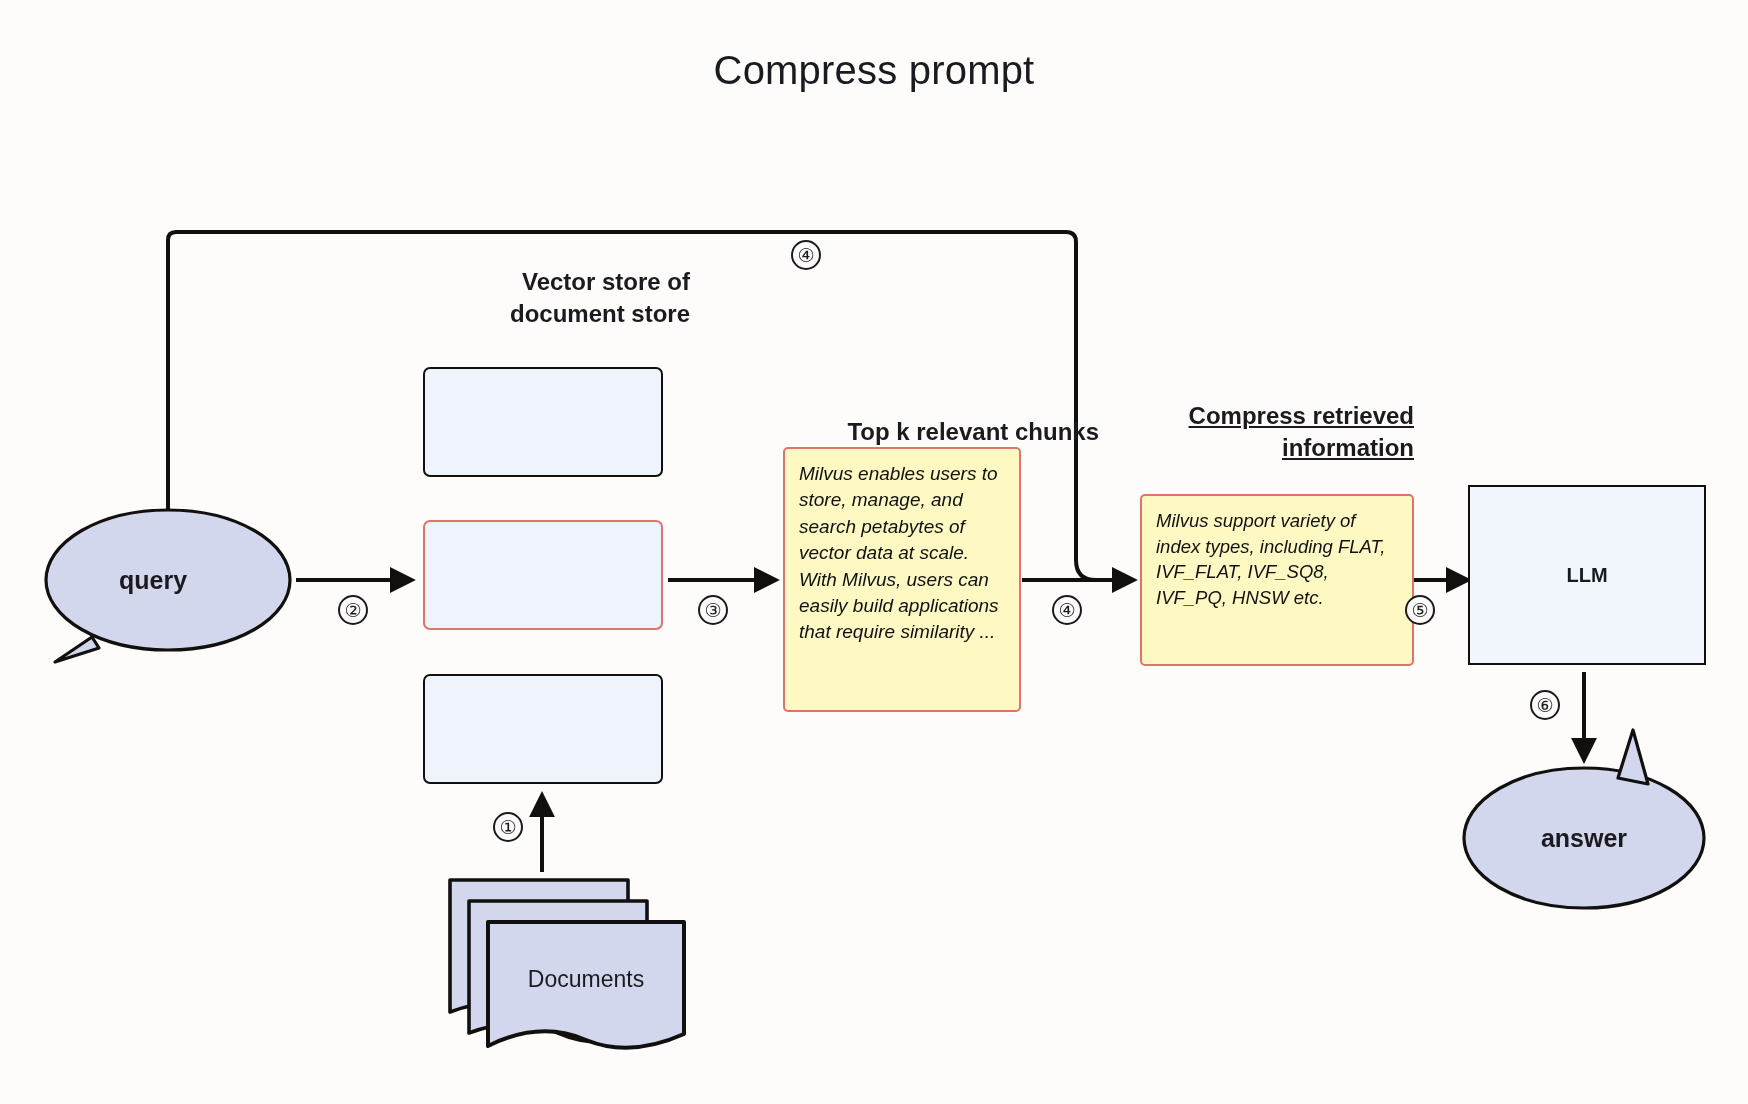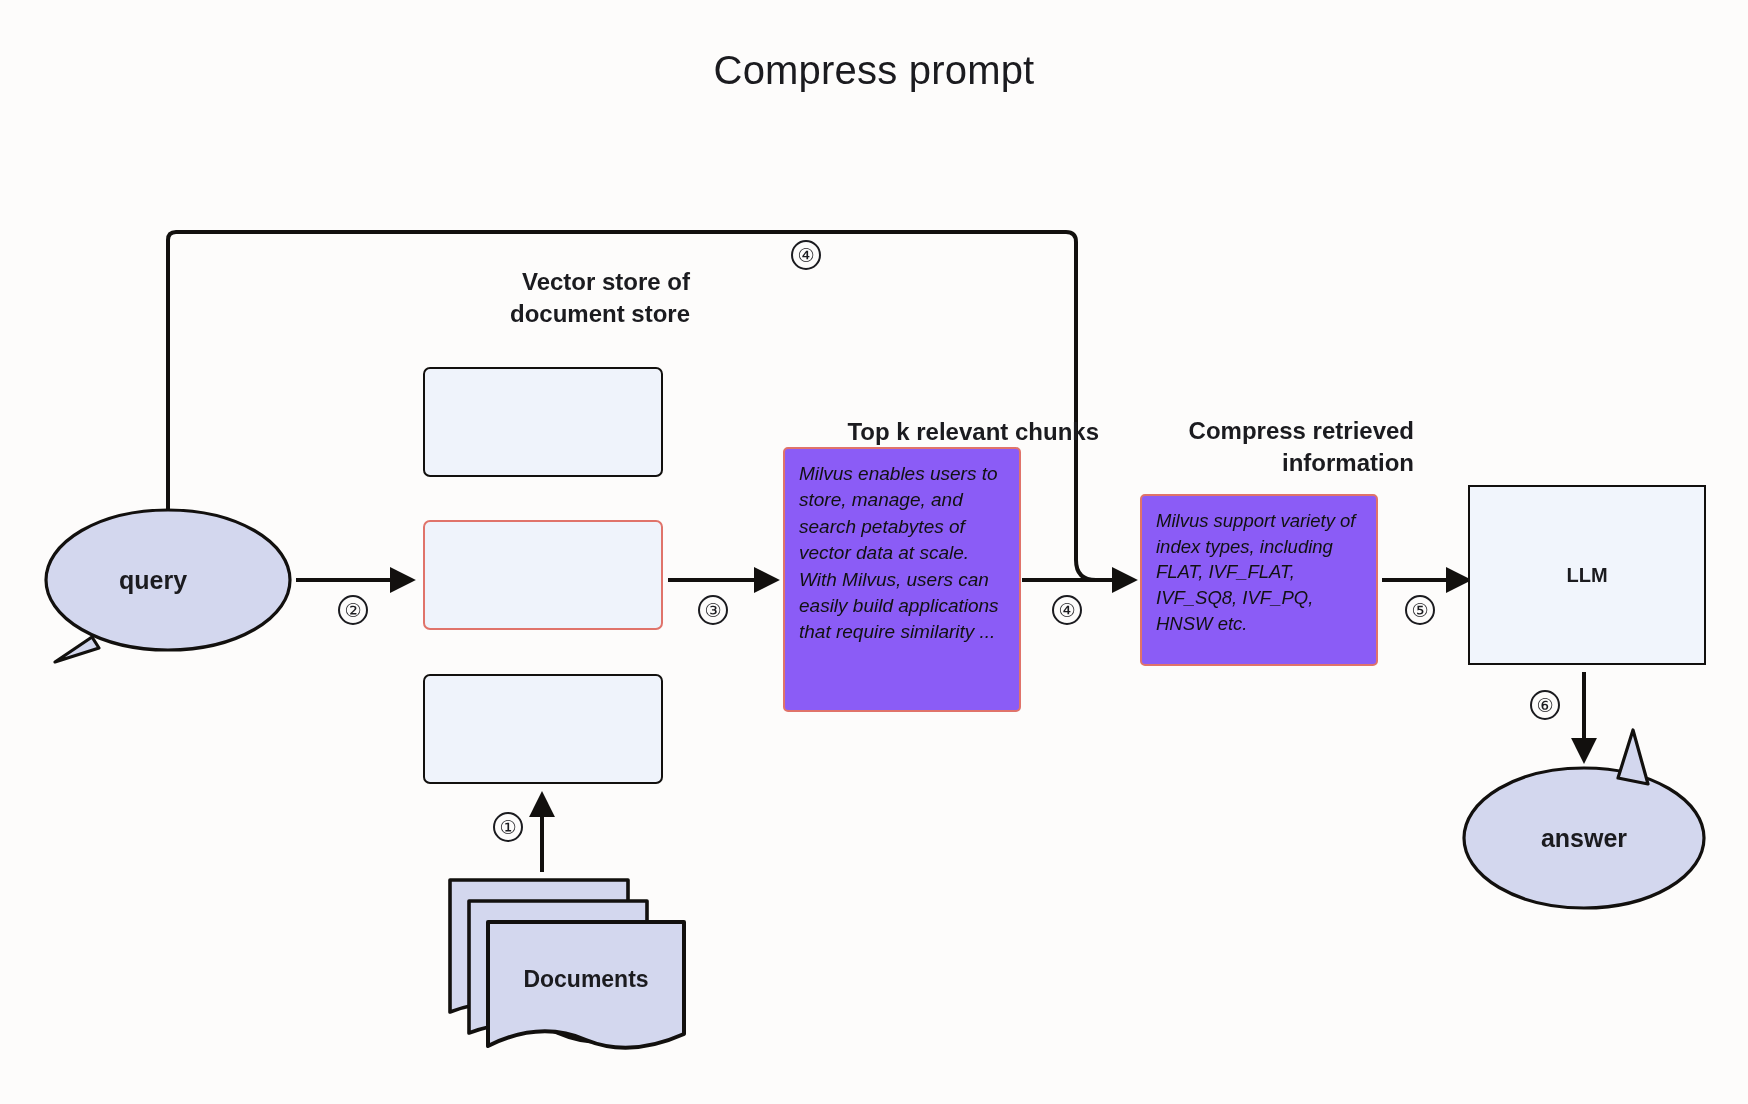--- a/index.html
+++ b/index.html
@@ -47,21 +47,21 @@
     border: 2.5px solid #12100e;
     border-radius: 7px;
     box-sizing: border-box;
   }
   .chunk-box.highlight {
     border-color: #e0736a;
   }
   
   .text-box {
     position: absolute;
-    background: #8b5cf6;
+    background: #fef9c3;
     border: 2.5px solid #e0736a;
     border-radius: 5px;
     box-sizing: border-box;
     padding: 12px 14px;
     font-style: italic;
     font-size: 19px;
     line-height: 1.39;
     color: #111;
   }
   
@@ -97,21 +97,21 @@
   .bubble-label {
     position: absolute;
     font-size: 25px;
     font-weight: bold;
     color: #1b1b1f;
     text-align: center;
   }
   .doc-label {
     position: absolute;
     font-size: 23px;
-    font-weight: bold;
+    font-weight: normal;
     color: #1b1b1f;
     text-align: center;
   }
   svg.layer {
     position: absolute;
     left: 0; top: 0;
     width: 1748px;
     height: 1104px;
     pointer-events: none;
   }
@@ -171,25 +171,25 @@
     <div>document store</div>
   </div>
 
   <div class="chunk-box" style="left:423px; top:367px; width:240px; height:110px;"></div>
   <div class="chunk-box highlight" style="left:423px; top:520px; width:240px; height:110px;"></div>
   <div class="chunk-box" style="left:423px; top:674px; width:240px; height:110px;"></div>
 
   <div class="grp-label" style="left:759px; top:392px; width:340px;margin-top:24px;">Top k relevant chunks</div>
   <div class="text-box" style="left:783px; top:447px; width:238px; height:265px;">Milvus enables users to store, manage, and search petabytes of vector data at scale. With Milvus, users can easily build applications that require similarity ...</div>
 
-  <div class="grp-label" style="left:1094px; top:415px; width:320px;">
+  <div class="grp-label" style="left:1094px; top:400px; width:320px;text-decoration:underline;">
     <div>Compress retrieved</div>
     <div>information</div>
   </div>
-  <div class="text-box" style="left:1140px; top:494px; width:238px; height:172px; font-size:18.5px;">Milvus support variety of index types, including FLAT, IVF_FLAT, IVF_SQ8, IVF_PQ, HNSW etc.</div>
+  <div class="text-box" style="left:1140px; top:494px; width:274px; height:172px; font-size:18.5px;">Milvus support variety of index types, including FLAT, IVF_FLAT, IVF_SQ8, IVF_PQ, HNSW etc.</div>
 
   <div class="plain-box" style="left:1468px; top:485px; width:238px; height:180px;">
     <span>LLM</span>
   </div>
 
   <div class="step" style="left:493px; top:812px;">①</div>
   <div class="step" style="left:338px; top:595px;">②</div>
   <div class="step" style="left:698px; top:595px;">③</div>
   <div class="step" style="left:791px; top:240px;">④</div>
   <div class="step" style="left:1052px; top:595px;">④</div>

